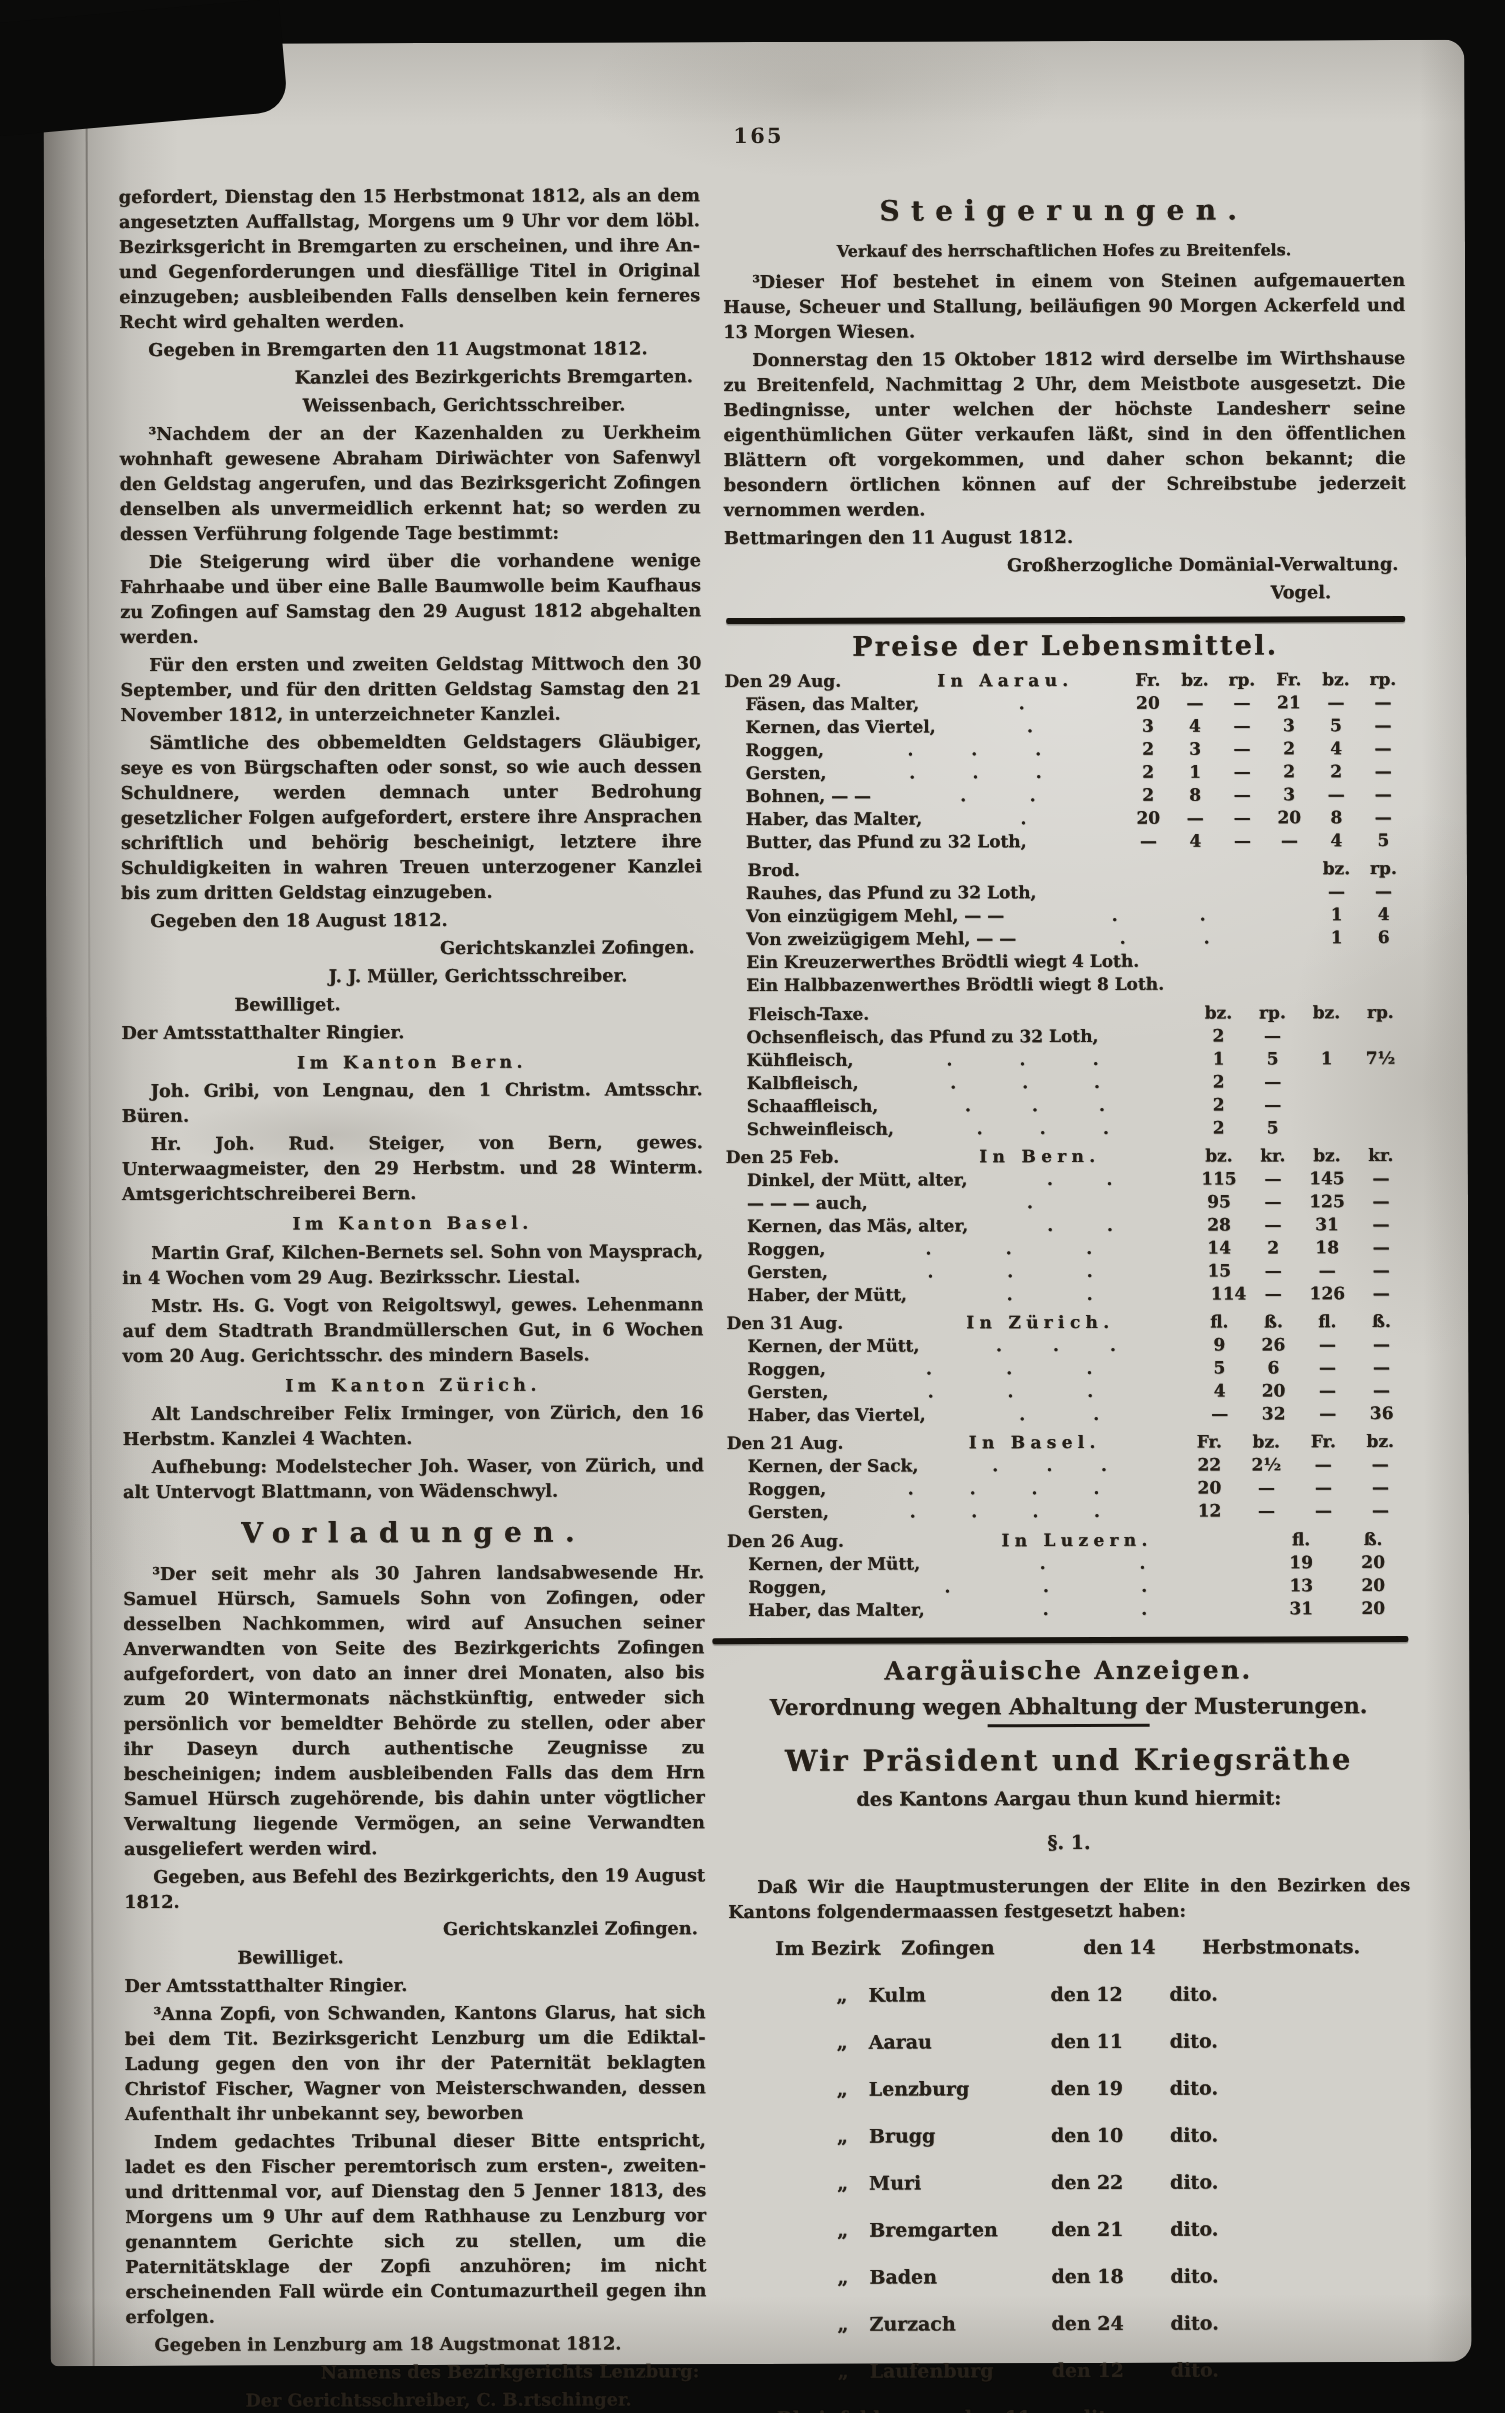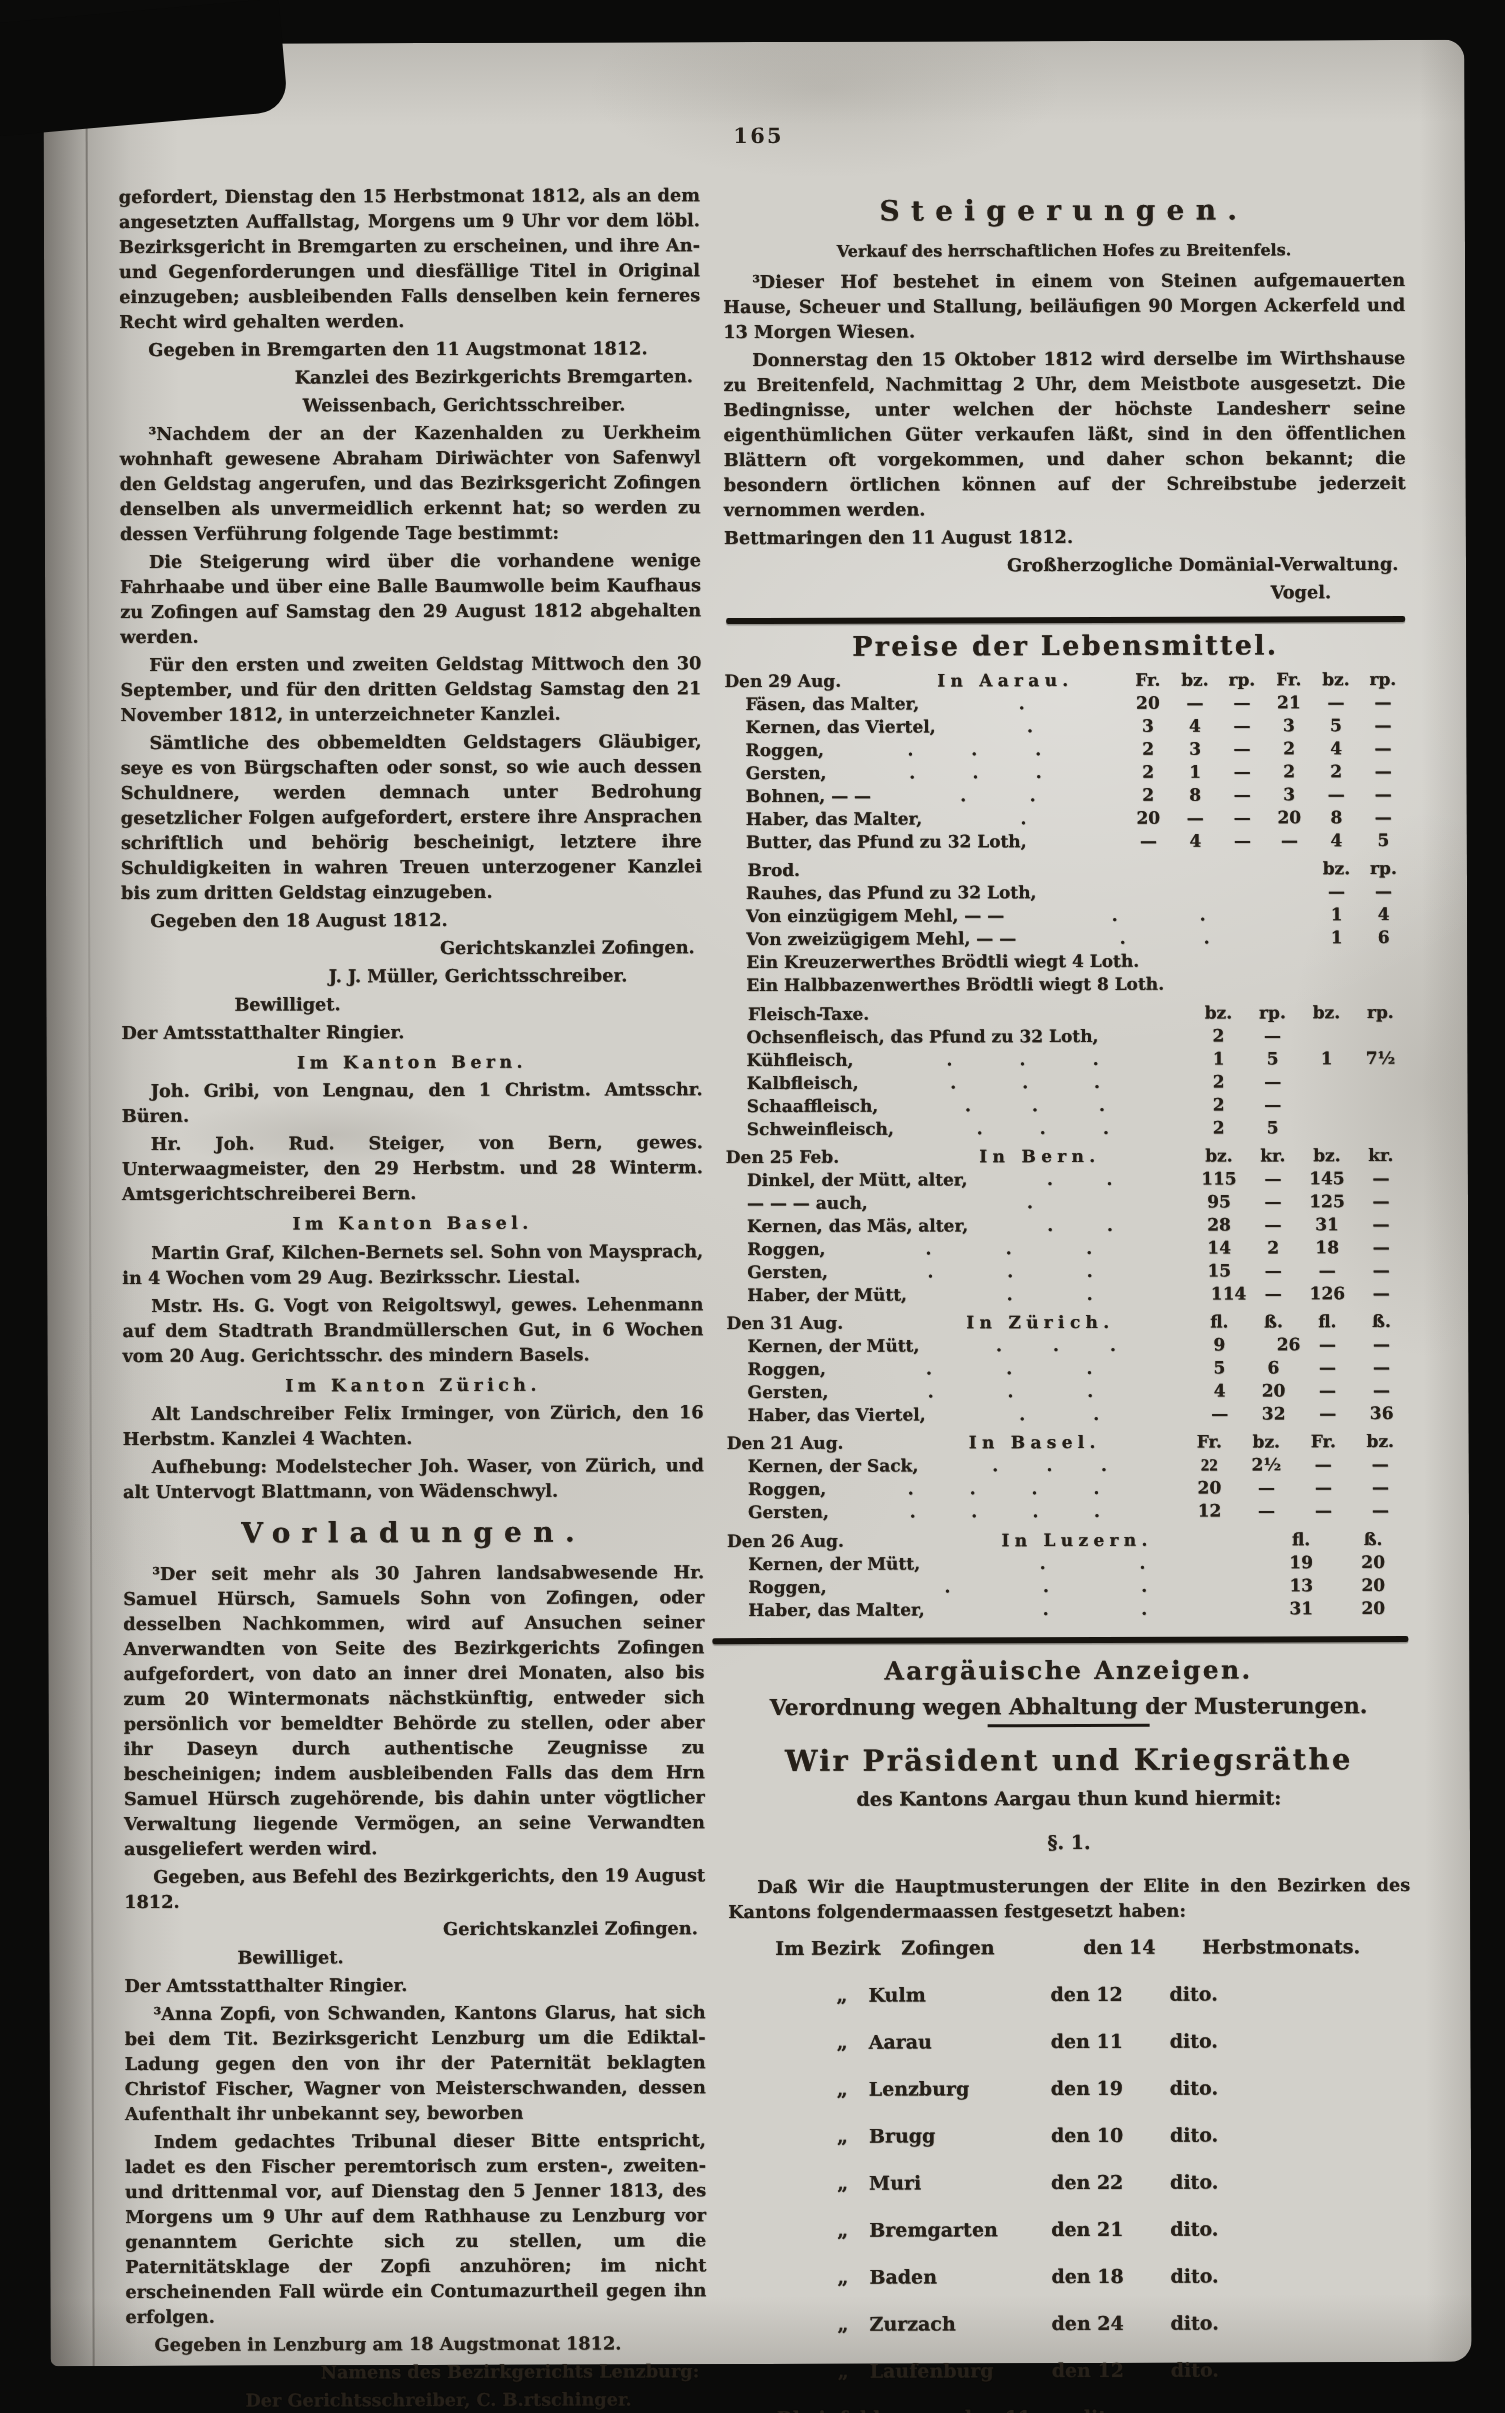--- a/index.html
+++ b/index.html
@@ -468,21 +468,21 @@
           </div>
           <div class="pt-row">
             <span class="pt-label">Kernen, der Mütt,</span>
             <span class="dots">
               <span class="dot">.</span>
               <span class="dot">.</span>
               <span class="dot">.</span>
             </span>
             <span class="pt-cells">
               <span class="cell" style="width: 54px;">9</span>
-              <span class="cell" style="width: 54px; text-align: right;">26</span>
+              <span class="cell" style="width: 54px;">26</span>
               <span class="cell" style="width: 54px;">—</span>
               <span class="cell" style="width: 54px;">—</span>
             </span>
           </div>
           <div class="pt-row">
             <span class="pt-label">Roggen,</span>
             <span class="dots">
               <span class="dot">.</span>
               <span class="dot">.</span>
               <span class="dot">.</span>
@@ -532,21 +532,21 @@
             </span>
           </div>
           <div class="pt-row">
             <span class="pt-label">Kernen, der Sack,</span>
             <span class="dots">
               <span class="dot">.</span>
               <span class="dot">.</span>
               <span class="dot">.</span>
             </span>
             <span class="pt-cells">
-              <span class="cell" style="width: 57px; font-family: Liberation Serif, serif;">22</span>
+              <span class="cell" style="width: 57px;">22</span>
               <span class="cell" style="width: 57px;">2½</span>
               <span class="cell" style="width: 57px;">—</span>
               <span class="cell" style="width: 57px;">—</span>
             </span>
           </div>
           <div class="pt-row">
             <span class="pt-label">Roggen,</span>
             <span class="dots">
               <span class="dot">.</span>
               <span class="dot">.</span>

